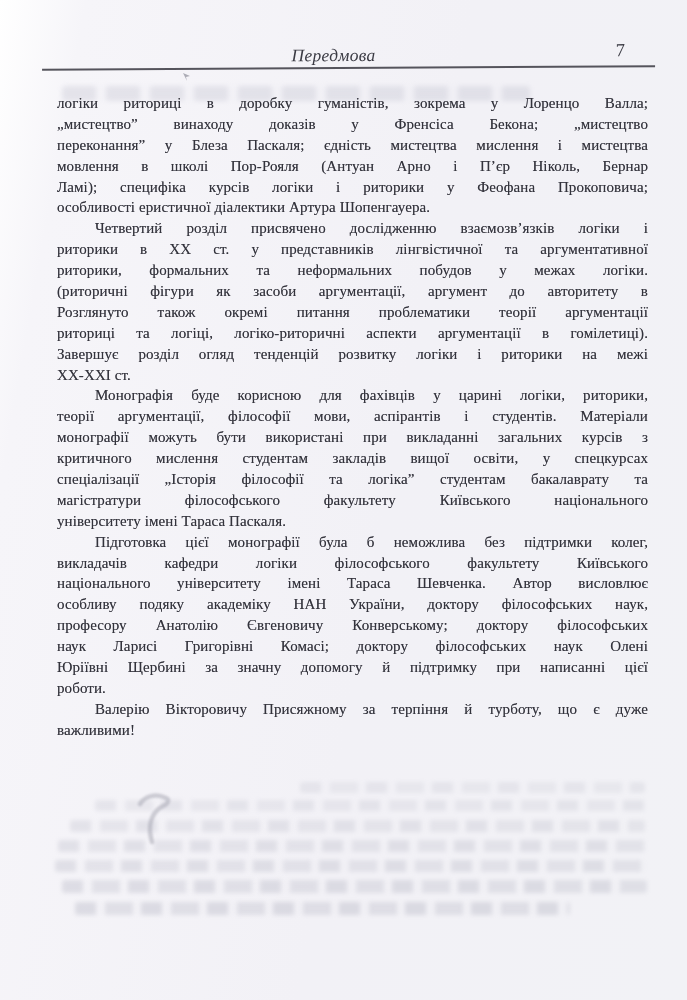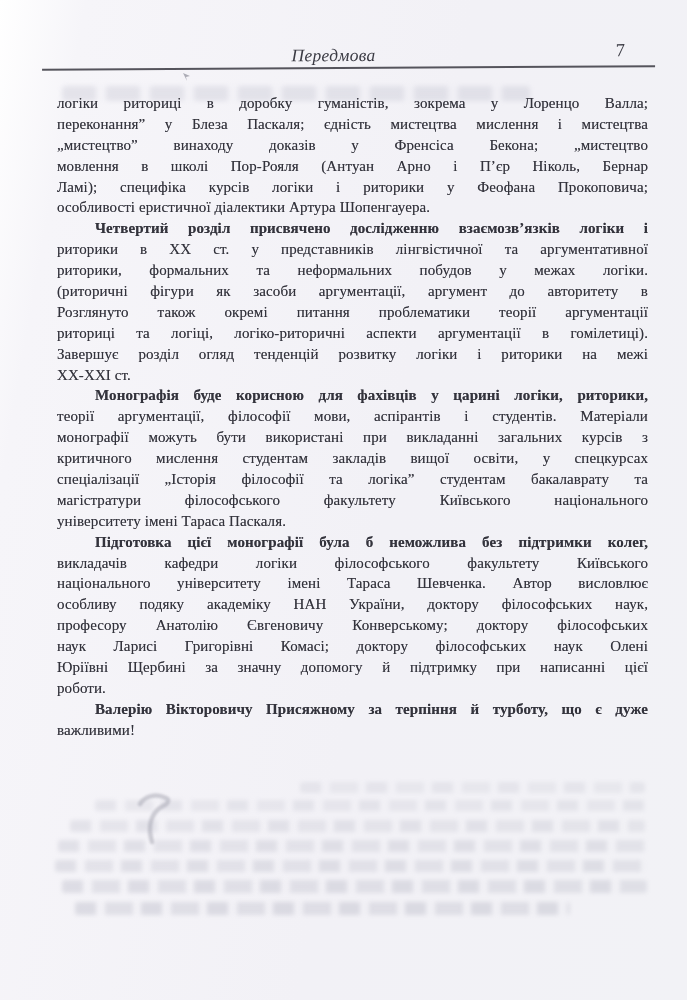--- a/index.html
+++ b/index.html
@@ -50,21 +50,21 @@
   .para { margin: 0; }
   .line {
     height: 20.9px;
     line-height: 20.9px;
     text-align: justify;
     text-align-last: justify;
     white-space: normal;
     overflow: visible;
   }
   .line.last { text-align-last: auto; }
-  .para.indent .line:first-child { text-indent: 38px; font-weight: bold; }
+  .para.indent .line:first-child { text-indent: 38px; }
 
   
   .ghost {
     position: absolute;
     border-radius: 3px;
     filter: blur(2.3px);
     background: repeating-linear-gradient(90deg,
       rgba(158,159,176,0.85) 0px, rgba(158,159,176,0.85) 21px,
       rgba(158,159,176,0.05) 21px, rgba(158,159,176,0.05) 30px,
       rgba(158,159,176,0.7) 30px, rgba(158,159,176,0.7) 58px,
@@ -98,22 +98,22 @@
   </svg>
 
   <header class="running-header">
     <span class="header-title">Передмова</span>
     <span class="page-number">7</span>
   </header>
 
   <main class="body-text" id="paragraphs">
       <div class="para">
         <div class="line">логіки риториці в доробку гуманістів, зокрема у Лоренцо Валла;</div>
+        <div class="line">„мистецтво” винаходу доказів у Френсіса Бекона; „мистецтво</div>
         <div class="line">переконання” у Блеза Паскаля; єдність мистецтва мислення і мистецтва</div>
-        <div class="line">„мистецтво” винаходу доказів у Френсіса Бекона; „мистецтво</div>
         <div class="line">мовлення в школі Пор-Рояля (Антуан Арно і П’єр Ніколь, Бернар</div>
         <div class="line">Ламі); специфіка курсів логіки і риторики у Феофана Прокоповича;</div>
         <div class="line last">особливості еристичної діалектики Артура Шопенгауера.</div>
       </div>
       <div class="para indent">
         <div class="line">Четвертий розділ присвячено дослідженню взаємозв’язків логіки і</div>
         <div class="line">риторики в ХХ ст. у представників лінгвістичної та аргументативної</div>
         <div class="line">риторики, формальних та неформальних побудов у межах логіки.</div>
         <div class="line">(риторичні фігури як засоби аргументації, аргумент до авторитету в</div>
         <div class="line">Розглянуто також окремі питання проблематики теорії аргументації</div>

